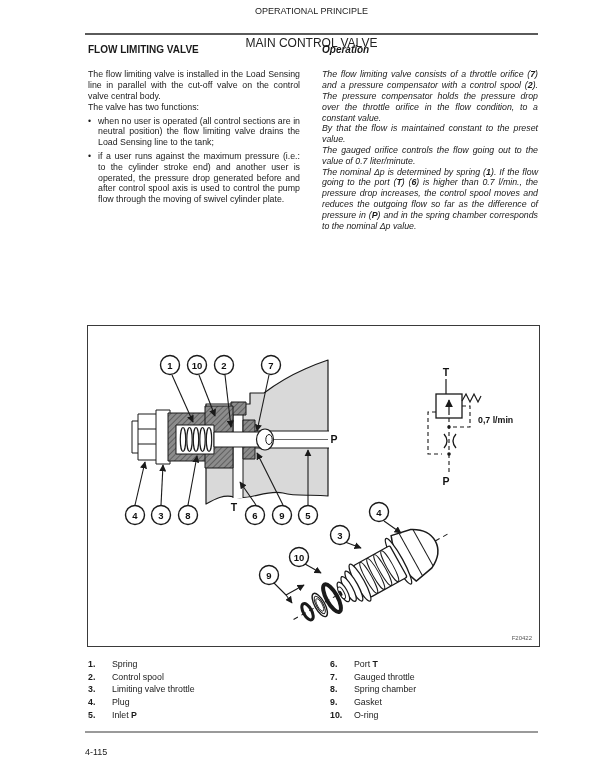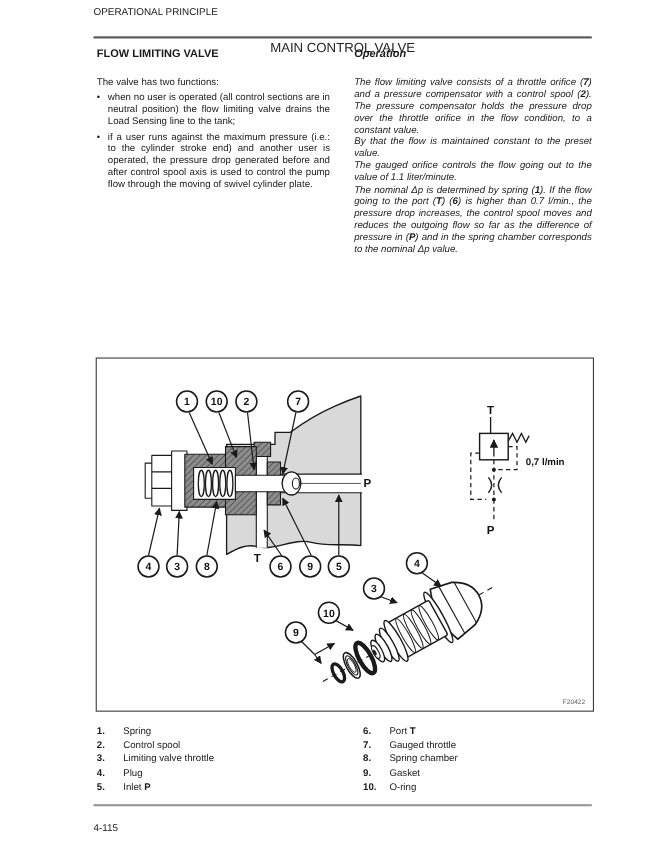--- a/index.html
+++ b/index.html
@@ -1,18 +1,18 @@
 <!DOCTYPE html>
 <html><head>
 <meta charset="utf-8">
 <style>
   html,body{margin:0;padding:0;background:#fff;}
   .page{position:relative;width:600px;height:776px;background:#fff;overflow:hidden;
         font-family:"Liberation Sans",sans-serif;color:#1a1a1a;}
-  .hdr-right{position:absolute;top:6px;left:85px;width:453px;text-align:left;
+  .hdr-right{position:absolute;top:6px;left:85px;width:453px;text-align:center;
              font-size:9px;color:#222;}
   .hdr-center{position:absolute;top:36px;left:85px;width:453px;text-align:center;
               font-size:12px;color:#222;}
   .hdr-rule{position:absolute;top:33px;left:85px;width:453px;height:2px;background:#5a5a5a;}
   .col{position:absolute;top:44px;font-size:8.8px;line-height:1.23;text-align:justify;}
   .col-left{left:88px;width:212px;}
   .col-right{left:322px;width:216px;font-style:italic;}
   .col h2{font-size:10px;font-weight:bold;margin:0 0 13px 0;text-align:left;}
   .col p{margin:0;}
   .col p.gap{margin-top:11px;}
@@ -39,32 +39,33 @@
 <body>
 
 <div class="page">
 
   <div class="hdr-right">OPERATIONAL PRINCIPLE</div>
   <div class="hdr-center">MAIN CONTROL VALVE</div>
   <div class="hdr-rule"></div>
 
   <div class="col col-left">
     <h2>FLOW LIMITING VALVE</h2>
+    <p>The flow limiting valve is installed in the Load Sensing line in parallel with the cut-off valve on the control valve central body.</p>
     <p>The valve has two functions:</p>
     <ul class="funcs">
       <li>when no user is operated (all control sections are in neutral position) the flow limiting valve drains the Load Sensing line to the tank;</li>
       <li>if a user runs against the maximum pressure (i.e.: to the cylinder stroke end) and another user is operated, the pressure drop generated before and after control spool axis is used to control the pump flow through the moving of swivel cylinder plate.</li>
     </ul>
   </div>
 
   <div class="col col-right">
     <h2>Operation</h2>
     <p>The flow limiting valve consists of a throttle orifice (<b>7</b>) and a pressure compensator with a control spool (<b>2</b>). The pressure compensator holds the pressure drop over the throttle orifice in the flow condition, to a constant value.</p>
     <p>By that the flow is maintained constant to the preset value.</p>
-    <p>The gauged orifice controls the flow going out to the value of 1.1 liter/minute.</p>
+    <p>The gauged orifice controls the flow going out to the value of 0.7 liter/minute.</p>
     <p>The nominal Δp is determined by spring (<b>1</b>). If the flow going to the port (<b>T</b>) (<b>6</b>) is higher than 0.7 l/min., the pressure drop increases, the control spool moves and reduces the outgoing flow so far as the difference of pressure in (<b>P</b>) and in the spring chamber corresponds to the nominal Δp value.</p>
   </div>
 
   <div class="figure-box">
     <svg width="451" height="320" viewBox="0 0 451 320">
       <defs>
         <marker id="arr" viewBox="0 0 10 10" refX="9" refY="5" markerWidth="6.5" markerHeight="6.5" orient="auto-start-reverse">
           <path d="M0,0 L10,5 L0,10 z" fill="#1a1a1a"></path>
         </marker>
         <pattern id="hatch" width="4" height="4" patternUnits="userSpaceOnUse" patternTransform="rotate(45)">

